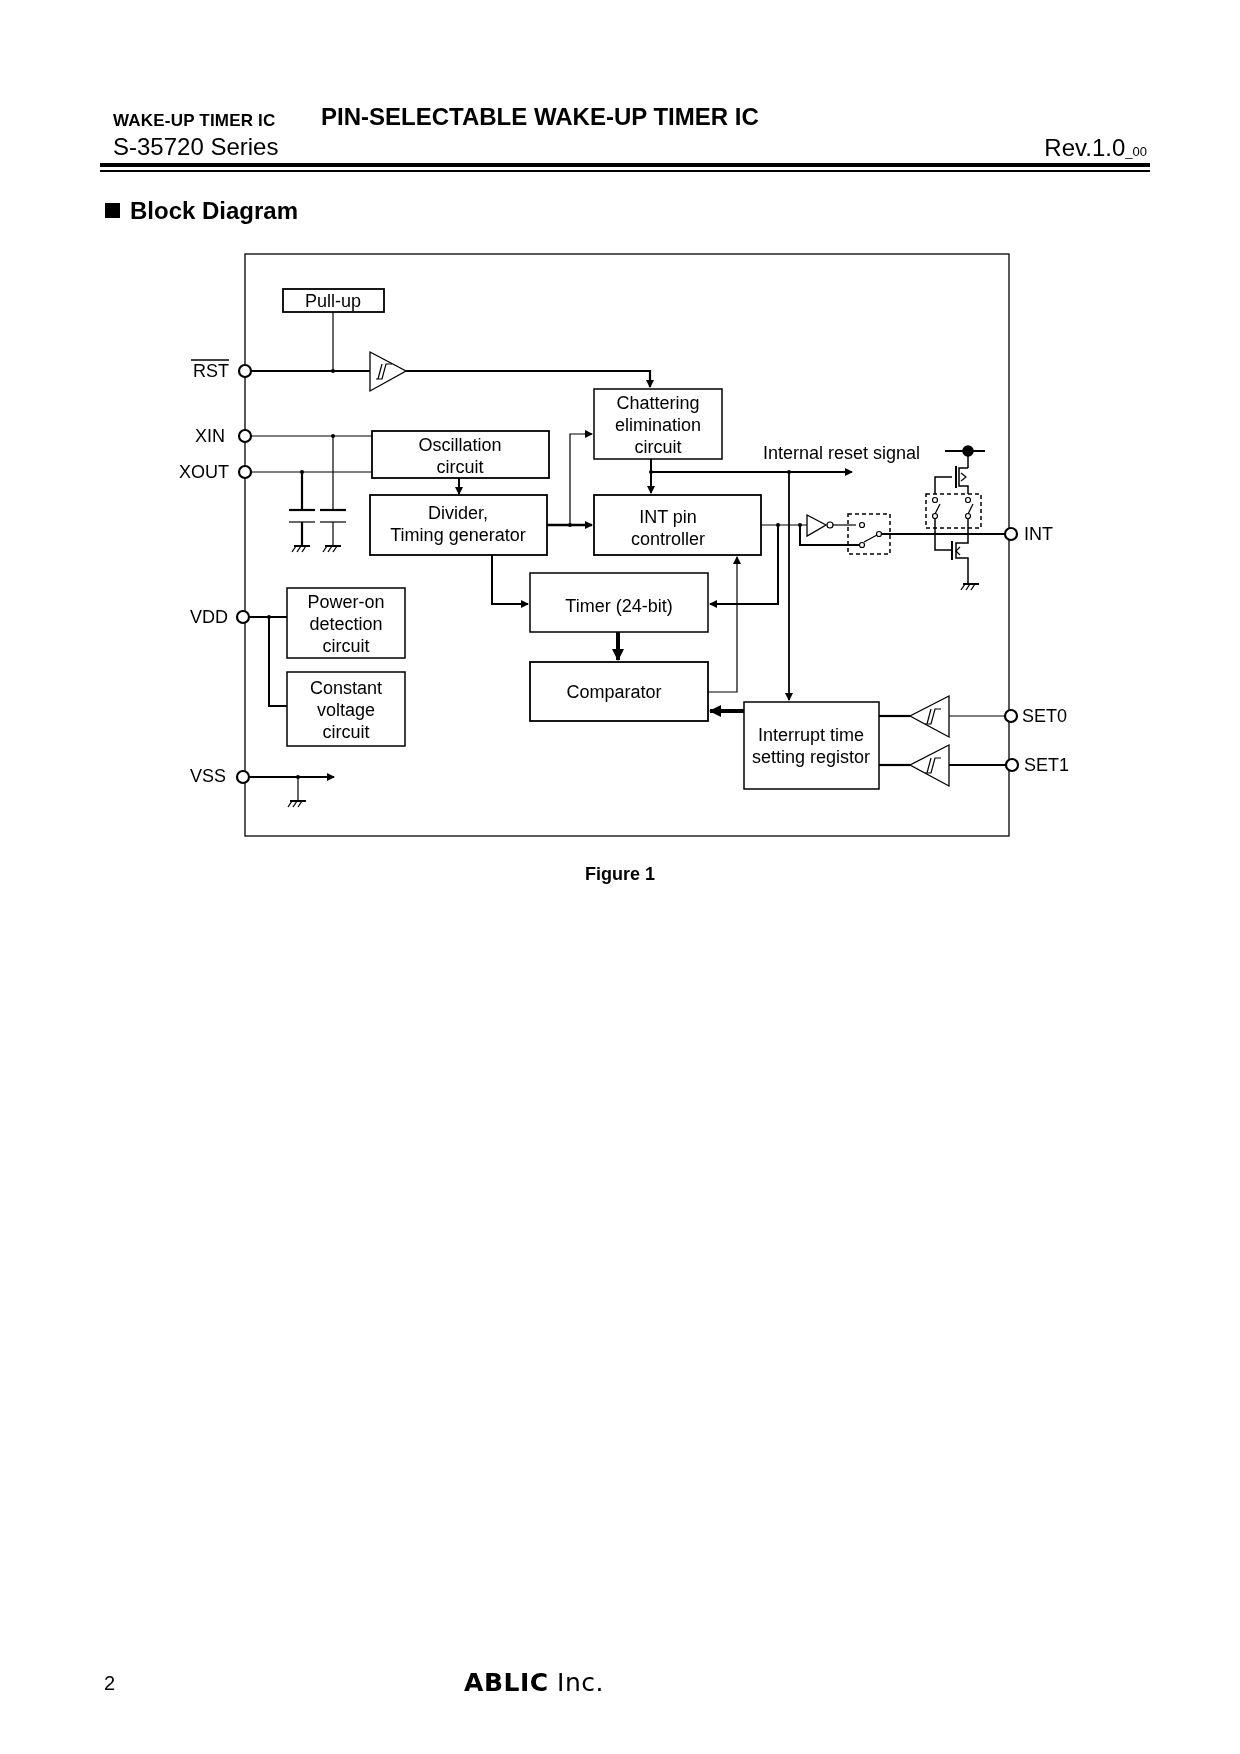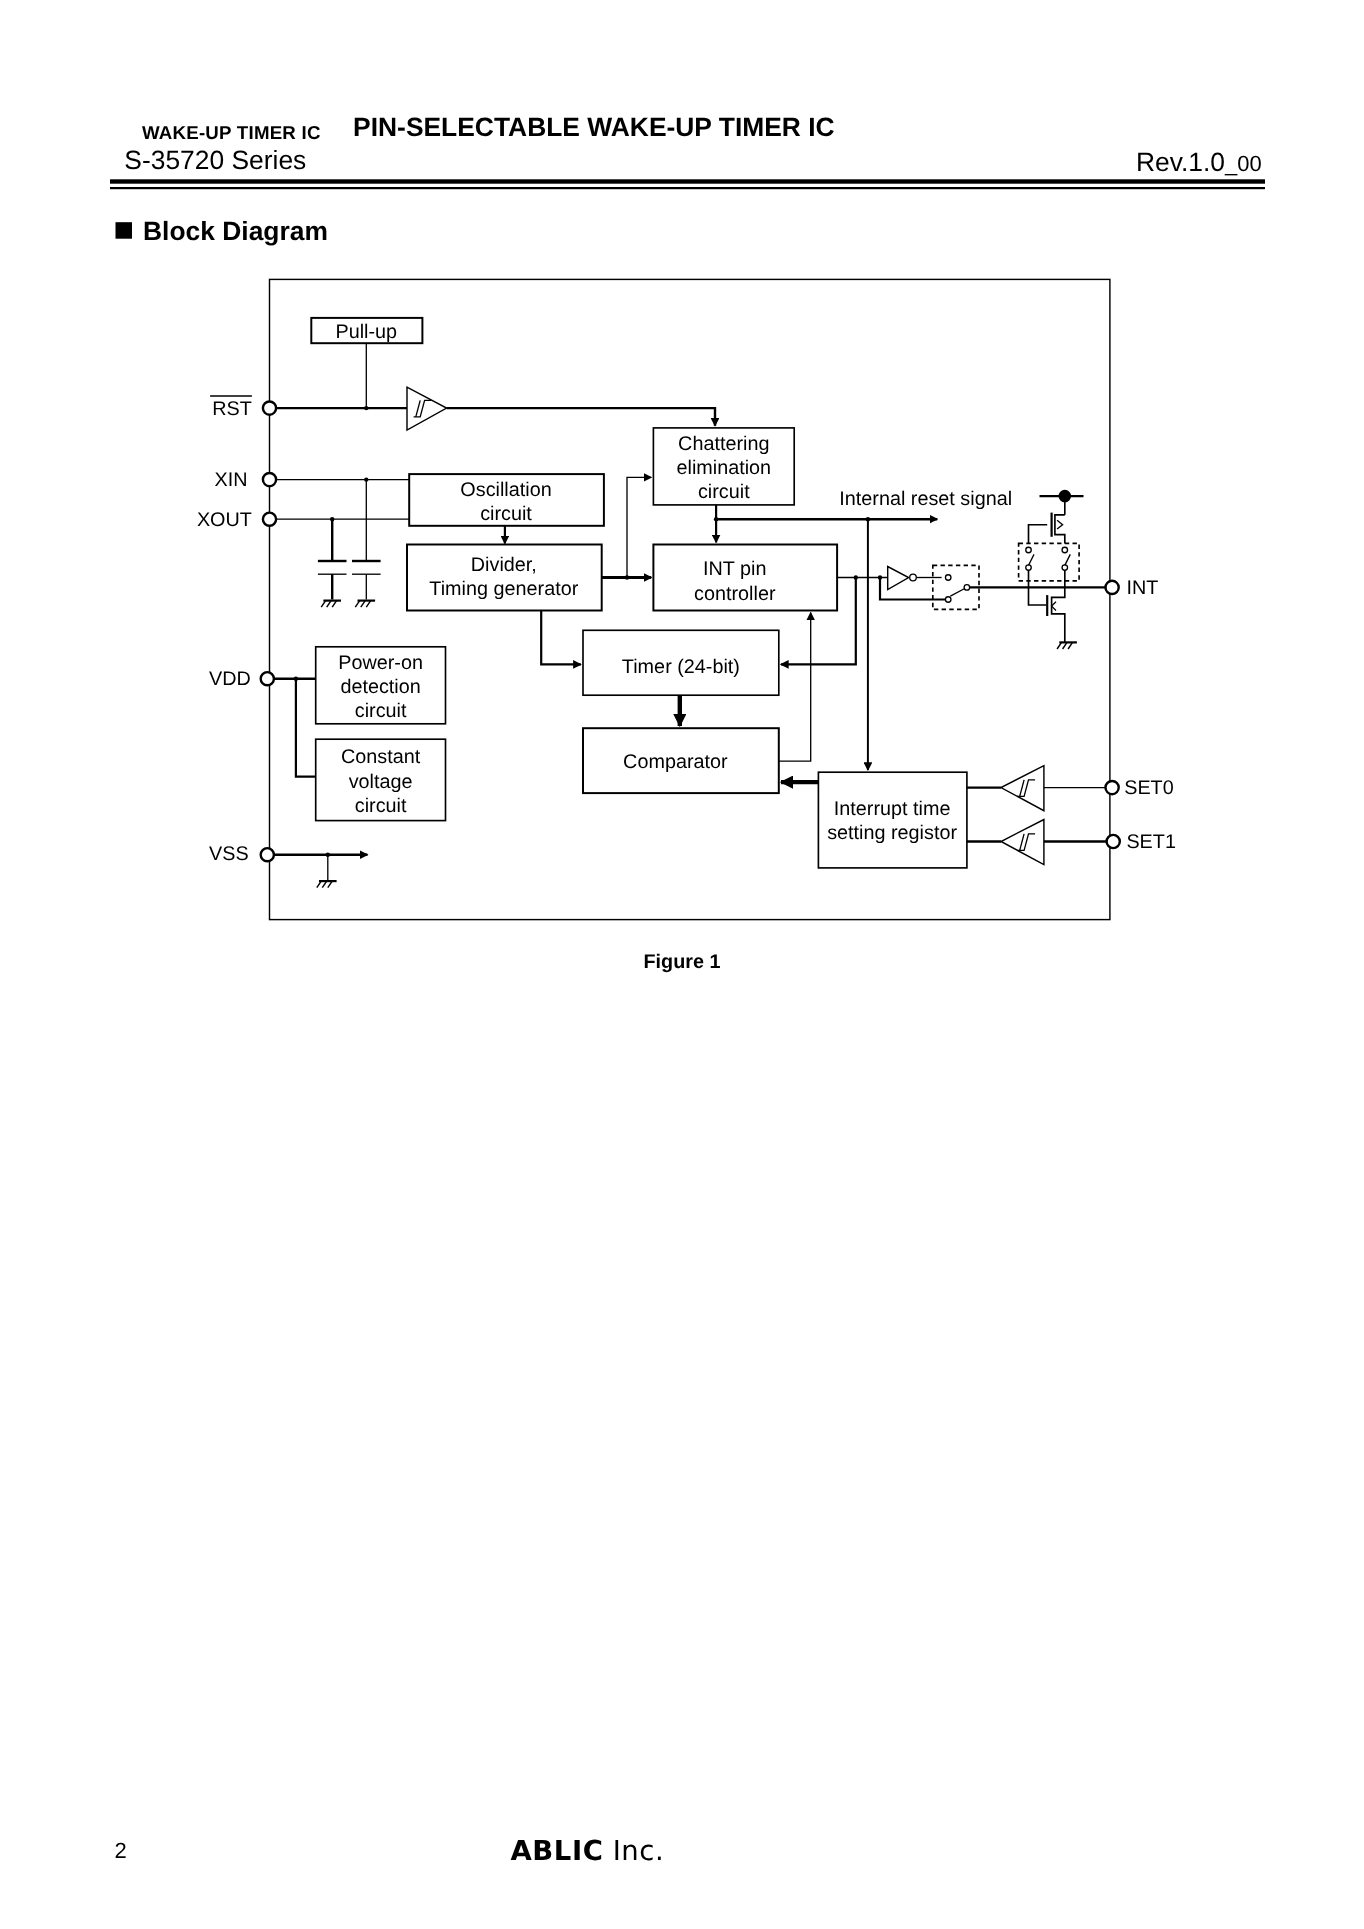--- a/index.html
+++ b/index.html
@@ -1,21 +1,21 @@
 <!DOCTYPE html>
 <html><head>
 <meta charset="utf-8">
 <style>
   html, body { margin: 0; padding: 0; background: #ffffff; }
   body { width: 1240px; height: 1754px; position: relative; overflow: hidden; font-family: "Liberation Sans", sans-serif; color: #000; }
-  .hdr-small { position: absolute; left: 113px; top: 111px; font-size: 17px; font-weight: bold; letter-spacing: 0.2px; margin-left: 16px; }
+  .hdr-small { position: absolute; left: 113px; top: 111px; font-size: 17px; font-weight: bold; letter-spacing: 0.2px; }
   .hdr-title { position: absolute; left: 311px; top: 103px; font-size: 24px; font-weight: bold; margin-left: 10px; }
   .hdr-series { position: absolute; left: 113px; top: 133px; font-size: 24px; font-weight: normal; }
   .hdr-rev { position: absolute; right: 93px; top: 134px; font-size: 24px; }
-  .hdr-rev .sub { font-size: 20px; }
+  .hdr-rev .sub { font-size: 13px; }
   .rule1 { position: absolute; left: 100px; width: 1050px; top: 163px; height: 4px; background: #000; }
   .rule2 { position: absolute; left: 100px; width: 1050px; top: 170px; height: 2px; background: #000; }
   .section { position: absolute; left: 105px; top: 197px; font-size: 24px; font-weight: bold; }
   .section .sq { display: inline-block; width: 15px; height: 15px; background: #000; margin-right: 10px; vertical-align: 1px; }
   svg.diagram { position: absolute; left: 0; top: 0; }
   .caption { position: absolute; left: 0; width: 1240px; top: 864px; text-align: center; font-size: 18px; font-weight: bold; }
   .pageno { position: absolute; left: 104px; top: 1672px; font-size: 20px; }
   .logo { position: absolute; left: 0; width: 1068px; top: 1668px; text-align: center; font-size: 25px; font-weight: bold; font-family: "DejaVu Sans", sans-serif; letter-spacing: 0.5px; color: #000000; }
   .logo .light { font-weight: normal; }
   svg text { font-family: "Liberation Sans", sans-serif; font-size: 18px; fill: #000; }

